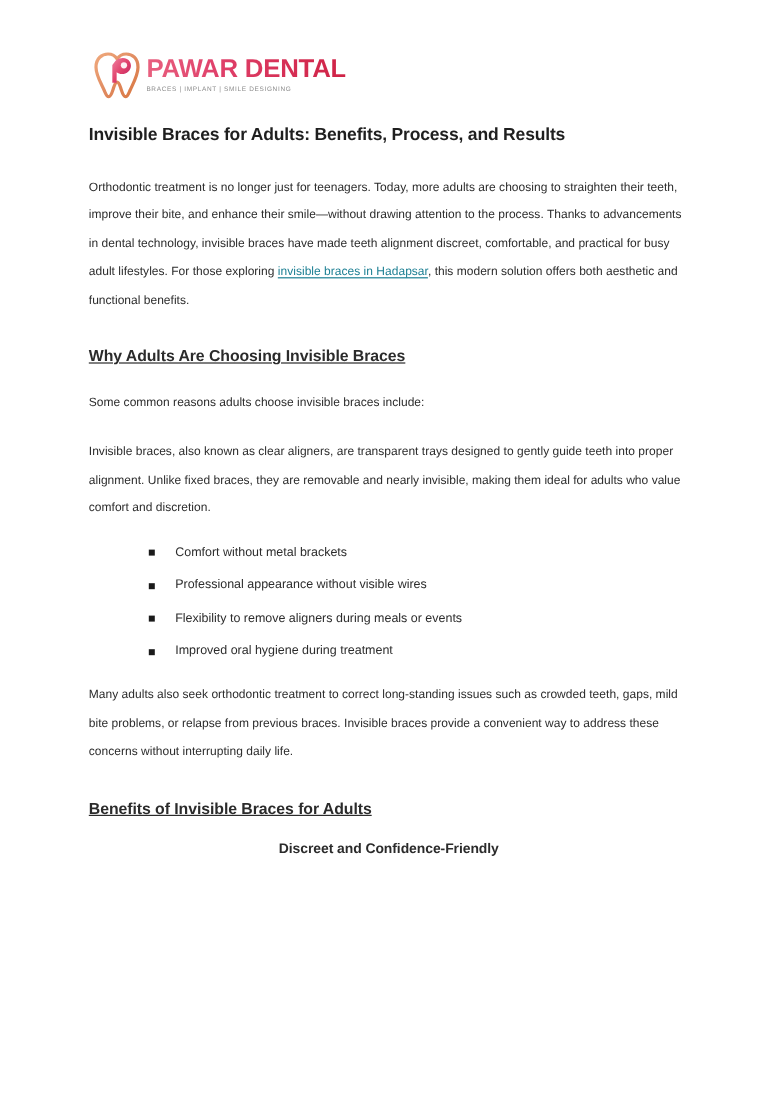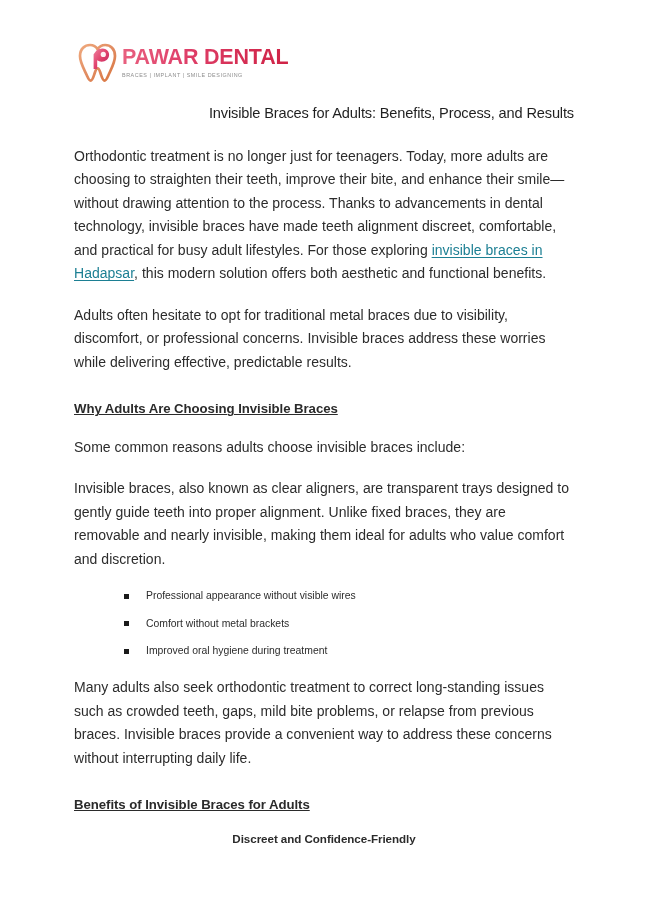--- a/index.html
+++ b/index.html
@@ -68,26 +68,25 @@
     letter-spacing: 0.55px;
     color: #8d8d8d;
     margin-top: 3.5px;
     white-space: nowrap;
   }
 
   
   h1.doc-title {
     font-family: "Liberation Sans", sans-serif;
     font-size: 14.6px;
-    font-weight: normal;
+    font-weight: bold;
     color: #1f1f1f;
     margin: 0 0 22px 0;
     letter-spacing: -0.15px;
     line-height: 1.3;
-    text-align: right;
   }
   h2.section-heading {
     font-family: "Liberation Sans", sans-serif;
     font-size: 13.2px;
     font-weight: bold;
     color: #2b2b2b;
     margin: 26px 0 18px 0;
     letter-spacing: -0.05px;
     line-height: 1.3;
     text-decoration: underline;
@@ -97,21 +96,21 @@
     font-size: 11.6px;
     font-weight: bold;
     color: #2b2b2b;
     margin: 16px 0 14px 0;
     letter-spacing: -0.05px;
     line-height: 1.3;
     text-align: center;
   }
   p.body-text {
     font-family: "Liberation Sans", sans-serif;
-    font-size: 14px;
+    font-size: 10px;
     color: #2c2c2c;
     line-height: 23.5px;
     margin: 0 0 18px 0;
     letter-spacing: 0.02px;
   }
   a.inline-link {
     color: #1c7f93;
     text-decoration: underline;
     text-underline-offset: 1.5px;
     font-weight: normal;
@@ -171,31 +170,31 @@
       <div class="logo-text-wrap">
         <div class="logo-word">PAWAR DENTAL</div>
         <div class="logo-tagline">BRACES  |  IMPLANT  |  SMILE DESIGNING</div>
       </div>
     </div>
 
     <h1 class="doc-title">Invisible Braces for Adults: Benefits, Process, and Results</h1>
 
     <p class="body-text"><span>Orthodontic treatment is no longer just for teenagers. Today, more adults are choosing to straighten their teeth, improve their bite, and enhance their smile—without drawing attention to the process. Thanks to advancements in dental technology, invisible braces have made teeth alignment discreet, comfortable, and practical for busy adult lifestyles. For those exploring </span><a class="inline-link" href="#">invisible braces in Hadapsar</a><span>, this modern solution offers both aesthetic and functional benefits.</span></p>
 
-    <p class="body-text">Adults often hesitate to opt for traditional metal braces due to visibility, discomfort, or professional concerns. Invisible braces address these worries while delivering effective, predictable results.</p>
 
     <h2 class="section-heading">Why Adults Are Choosing Invisible Braces</h2>
 
     <p class="body-text">Some common reasons adults choose invisible braces include:</p>
 
     <p class="body-text">Invisible braces, also known as clear aligners, are transparent trays designed to gently guide teeth into proper alignment. Unlike fixed braces, they are removable and nearly invisible, making them ideal for adults who value comfort and discretion.</p>
 
     <ul class="bullet-list">
+      <li><span class="bullet-marker"></span><span>Comfort without metal brackets</span></li>
       <li><span class="bullet-marker"></span><span>Professional appearance without visible wires</span></li>
-      <li><span class="bullet-marker"></span><span>Comfort without metal brackets</span></li>
+      <li><span class="bullet-marker"></span><span>Flexibility to remove aligners during meals or events</span></li>
       <li><span class="bullet-marker"></span><span>Improved oral hygiene during treatment</span></li>
     </ul>
 
     <p class="body-text">Many adults also seek orthodontic treatment to correct long-standing issues such as crowded teeth, gaps, mild bite problems, or relapse from previous braces. Invisible braces provide a convenient way to address these concerns without interrupting daily life.</p>
 
     <h2 class="section-heading">Benefits of Invisible Braces for Adults</h2>
 
     <h3 class="sub-heading">Discreet and Confidence-Friendly</h3>
 
   </div>

